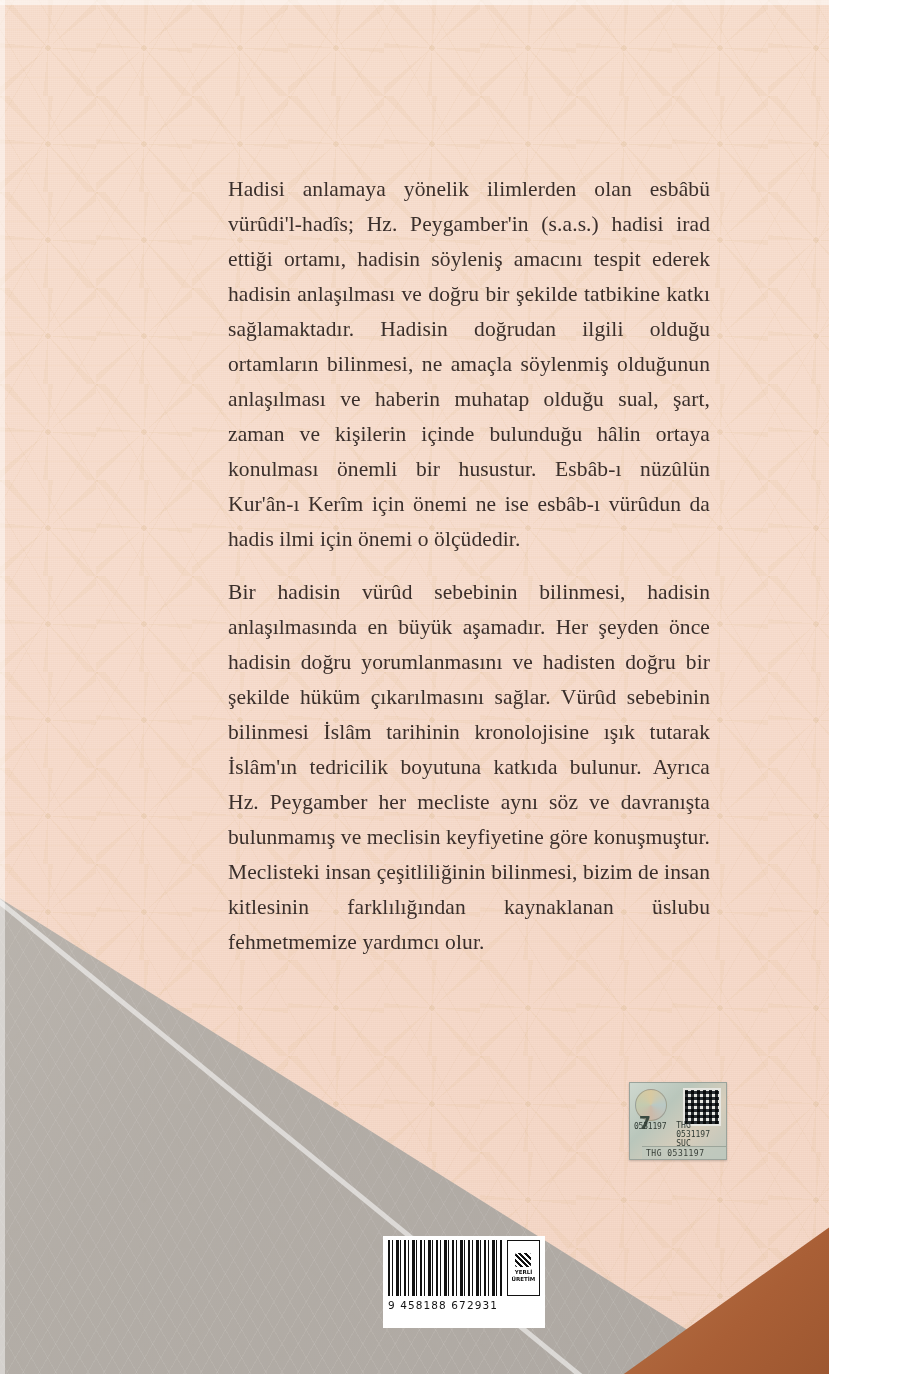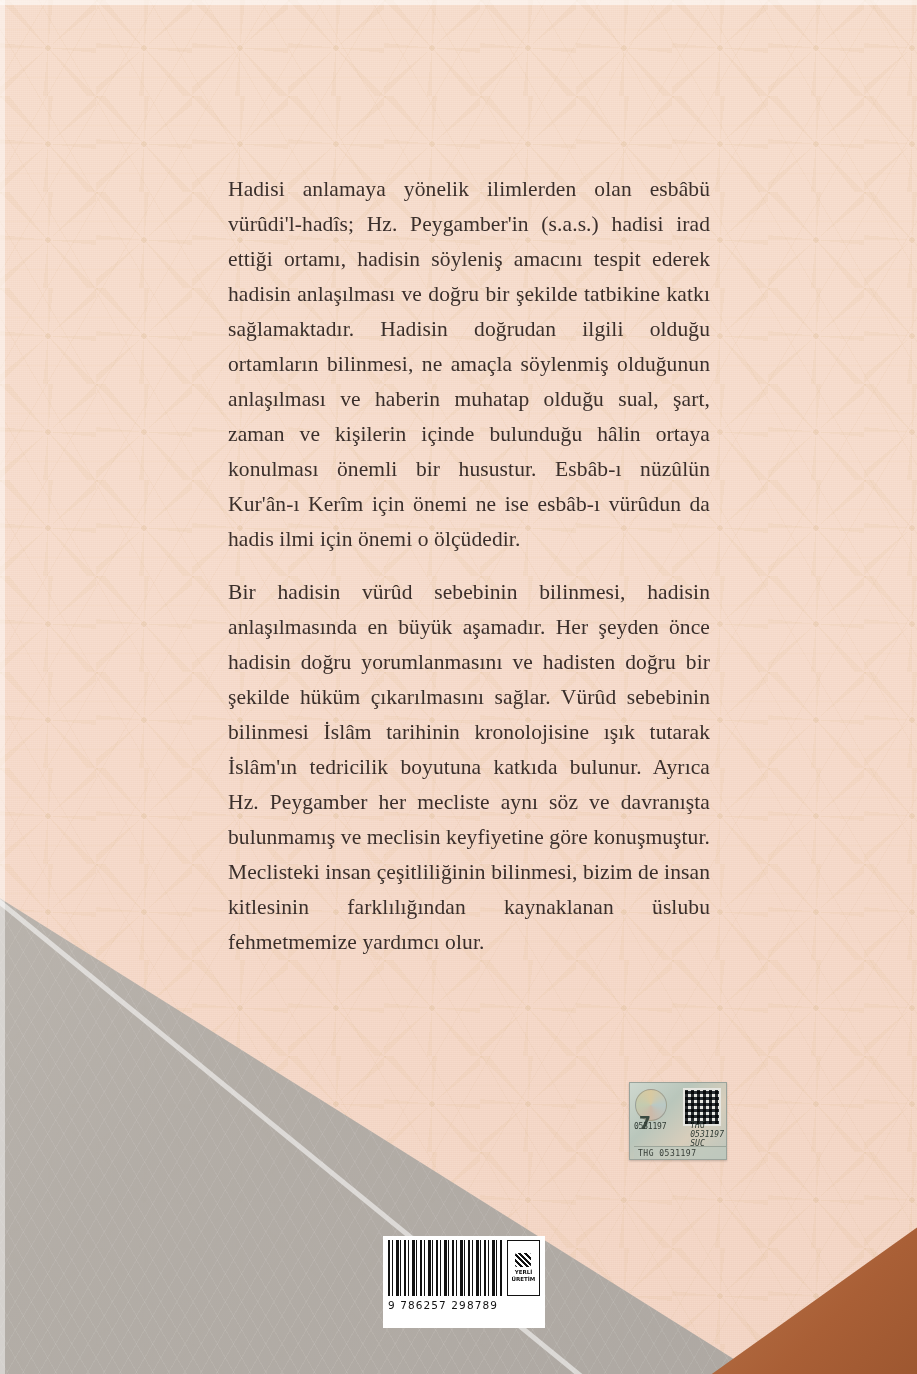--- a/index.html
+++ b/index.html
@@ -2,21 +2,21 @@
 <html><head>
 <meta charset="utf-8">
 <style>
   html, body {
     margin: 0;
     padding: 0;
     background: #ffffff;
   }
   #page {
     position: relative;
-    width: 917px;
+    width: 829px;
     height: 1374px;
     overflow: hidden;
     background: #d946ef;
     font-family: "Liberation Serif", serif;
   }
 
   
   .cover-bg {
     position: absolute;
     inset: 0;
@@ -166,32 +166,31 @@
     top: 39px;
     font-family: "DejaVu Sans Mono", monospace;
     font-size: 8px;
     color: #2f3a33;
     letter-spacing: -0.2px;
     line-height: 9px;
     white-space: nowrap;
   }
   .sticker .thg {
     position: absolute;
-    right: 2px;
+    right: 16px;
     top: 38px;
     font-family: "DejaVu Sans Mono", monospace;
     font-size: 8px;
     color: #2f3a33;
     line-height: 9px;
     text-align: left;
-    font-style: italic;
   }
   .sticker .bottom-bar {
     position: absolute;
-    left: 4px; bottom: 0;
+    left: 12px; bottom: 0;
     width: 100%;
     height: 13px;
     background: rgba(190,200,190,0.75);
     border-top: 1px solid rgba(120,130,120,0.5);
     font-family: "DejaVu Sans Mono", monospace;
     font-size: 8px;
     color: #353c36;
     padding: 2px 0 0 4px;
     box-sizing: border-box;
     letter-spacing: 0.5px;
@@ -299,16 +298,16 @@
 
   <div class="barcode-wrap">
     <div class="barcode-row">
       <div class="bars"></div>
       <div class="yerli">
         <div class="mark"></div>
         <div>YERLİ</div>
         <div>ÜRETİM</div>
       </div>
     </div>
-    <div class="isbn-digits">9 786257 298789</div>
+    <div class="isbn-digits">9 458188 672931</div>
   </div>
 
 </div>
 
 </body></html>

